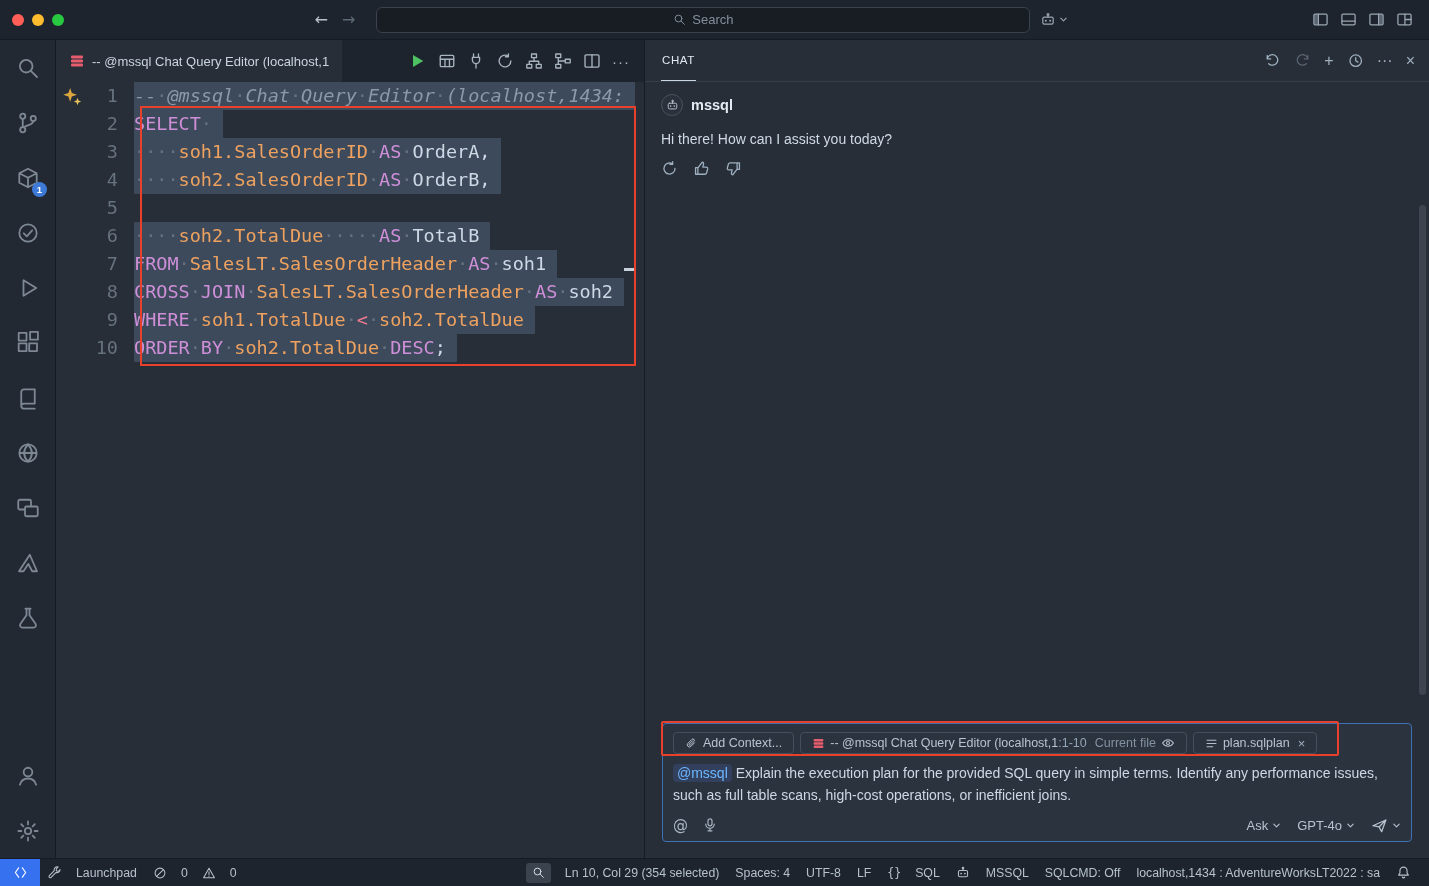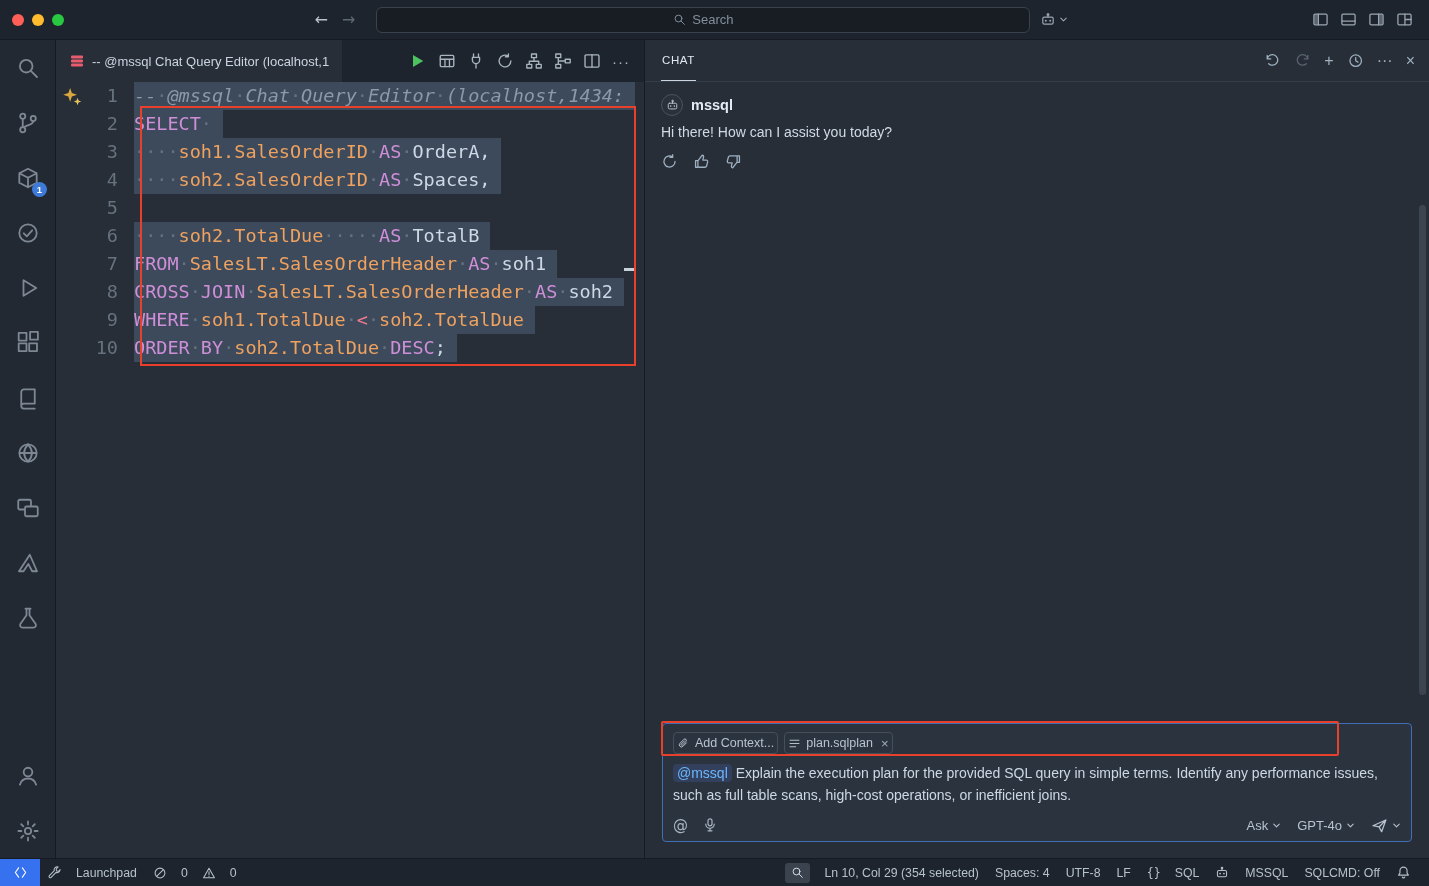--- a/index.html
+++ b/index.html
@@ -75,28 +75,28 @@
   .panel-tab{height:100%;display:flex;align-items:center;font-size:11.5px;letter-spacing:.6px;
     color:#e0e8f0;border-bottom:1px solid #cbd5df;box-sizing:border-box;padding:0 1px;}
   .ch-actions{margin-left:auto;display:flex;align-items:center;gap:13px;color:#9fb0c0;}
   .ch-actions .dim{color:#5a6673;}
   .ch-actions .glyph{font-size:16px;line-height:1;}
   .chat-body{flex:1;padding:12px 16px;overflow:hidden;}
   .msg-head{display:flex;align-items:center;gap:8px;}
   .avatar{width:22px;height:22px;border-radius:50%;border:1px solid #49525e;background:#2a313b;
     display:flex;align-items:center;justify-content:center;color:#b6c2cf;box-sizing:border-box;}
   .msg-name{font-size:14.5px;font-weight:bold;color:#e4ebf3;}
-  .msg-text{margin-top:8px;font-size:14px;color:#cfdae6;}
+  .msg-text{margin-top:15px;font-size:14px;color:#cfdae6;}
   .msg-actions{margin-top:13px;display:flex;gap:15px;color:#9fb0c0;}
 
   .chat-input{margin:0 17px 16px 17px;border:1px solid #3f6fb5;border-radius:4px;background:var(--bg-input);
     padding:8px 10px 7px 10px;position:relative;box-sizing:border-box;}
   .annot-chips{left:-2px;top:-3px;width:678px;height:35px;border-radius:2px;}
   .chips{display:flex;gap:6px;margin-bottom:9px;}
-  .chip{height:22px;border:1px solid #454f5b;border-radius:4px;padding:0 3px;display:inline-flex;
+  .chip{height:22px;border:1px solid #454f5b;border-radius:4px;padding:0 11px;display:inline-flex;
     align-items:center;gap:5px;font-size:12.5px;color:#b7c3d0;white-space:nowrap;box-sizing:border-box;}
   .chip-range{color:#93a4b6;}
   .chip-dim{color:#8391a0;margin-left:3px;}
   .chip-x{font-size:13px;color:#9fb0c0;margin-left:3px;}
   .input-text{font-size:14px;line-height:21.5px;color:#cdd8e4;}
   .mention{background:rgba(88,138,255,.16);color:var(--mention-blue);border-radius:4px;padding:1px 4px;}
   .input-bottom{margin-top:10px;display:flex;align-items:center;gap:14px;color:#a9b5c2;}
   .at-glyph{font-size:15px;font-family:"DejaVu Sans",sans-serif;}
   .ib-right{margin-left:auto;display:flex;align-items:center;gap:16px;}
   .mode{display:flex;align-items:center;gap:4px;font-size:13px;color:#b7c3d0;}
@@ -331,21 +331,21 @@
       </div>
       <div class="code-area">
         <svg class="sparkle" width="20" height="20" viewBox="0 0 16 16">
             <path d="M6.5 1.5 7.9 5.6 12 7 7.9 8.4 6.5 12.5 5.1 8.4 1 7l4.1-1.4z" fill="#d9a73e"></path>
             <path d="M12.4 9.4l.8 2.2 2.2.8-2.2.8-.8 2.2-.8-2.2-2.2-.8 2.2-.8z" fill="#e8c35a"></path>
           </svg>
         <div>
             <div class="code-line"><span class="ln">1</span><span class="lc"><span class="sel"><span class="seg-cmt">--</span><span class="seg-ws">·</span><span class="seg-cmt">@mssql</span><span class="seg-ws">·</span><span class="seg-cmt">Chat</span><span class="seg-ws">·</span><span class="seg-cmt">Query</span><span class="seg-ws">·</span><span class="seg-cmt">Editor</span><span class="seg-ws">·</span><span class="seg-cmt">(localhost,1434:</span></span></span></div>
             <div class="code-line"><span class="ln">2</span><span class="lc"><span class="sel"><span class="seg-kw">SELECT</span><span class="seg-ws">·</span></span></span></div>
             <div class="code-line"><span class="ln">3</span><span class="lc"><span class="sel"><span class="seg-ws">····</span><span class="seg-id">soh1.SalesOrderID</span><span class="seg-ws">·</span><span class="seg-kw">AS</span><span class="seg-ws">·</span><span class="seg-pl">OrderA,</span></span></span></div>
-            <div class="code-line"><span class="ln">4</span><span class="lc"><span class="sel"><span class="seg-ws">····</span><span class="seg-id">soh2.SalesOrderID</span><span class="seg-ws">·</span><span class="seg-kw">AS</span><span class="seg-ws">·</span><span class="seg-pl">Spaces,</span></span></span></div>
+            <div class="code-line"><span class="ln">4</span><span class="lc"><span class="sel"><span class="seg-ws">····</span><span class="seg-id">soh2.SalesOrderID</span><span class="seg-ws">·</span><span class="seg-kw">AS</span><span class="seg-ws">·</span><span class="seg-pl">OrderB,</span></span></span></div>
             <div class="code-line"><span class="ln">5</span></div>
             <div class="code-line"><span class="ln">6</span><span class="lc"><span class="sel"><span class="seg-ws">····</span><span class="seg-id">soh2.TotalDue</span><span class="seg-ws">·····</span><span class="seg-kw">AS</span><span class="seg-ws">·</span><span class="seg-pl">TotalB</span></span></span></div>
             <div class="code-line"><span class="ln">7</span><span class="lc"><span class="sel"><span class="seg-kw">FROM</span><span class="seg-ws">·</span><span class="seg-id">SalesLT.SalesOrderHeader</span><span class="seg-ws">·</span><span class="seg-kw">AS</span><span class="seg-ws">·</span><span class="seg-pl">soh1</span></span></span></div>
             <div class="code-line"><span class="ln">8</span><span class="lc"><span class="sel"><span class="seg-kw">CROSS</span><span class="seg-ws">·</span><span class="seg-kw">JOIN</span><span class="seg-ws">·</span><span class="seg-id">SalesLT.SalesOrderHeader</span><span class="seg-ws">·</span><span class="seg-kw">AS</span><span class="seg-ws">·</span><span class="seg-pl">soh2</span></span></span></div>
             <div class="code-line"><span class="ln">9</span><span class="lc"><span class="sel"><span class="seg-kw">WHERE</span><span class="seg-ws">·</span><span class="seg-id">soh1.TotalDue</span><span class="seg-ws">·</span><span class="seg-op">&lt;</span><span class="seg-ws">·</span><span class="seg-id">soh2.TotalDue</span></span></span></div>
             <div class="code-line"><span class="ln">10</span><span class="lc"><span class="sel"><span class="seg-kw">ORDER</span><span class="seg-ws">·</span><span class="seg-kw">BY</span><span class="seg-ws">·</span><span class="seg-id">soh2.TotalDue</span><span class="seg-ws">·</span><span class="seg-kw">DESC</span><span class="seg-pl">;</span></span></span></div>
           </div>
         <div class="ghost-cursor"></div>
         <div class="annot annot-editor"></div>
       </div>
@@ -425,20 +425,35 @@
       <div class="chat-input">
         <div class="annot annot-chips"></div>
         <div class="chips">
           <button class="chip">
             <svg class="svgic" width="13" height="13" viewBox="0 0 16 16">
                 <path d="M11.6 7.2 7.3 11.5a2.6 2.6 0 0 1-3.7-3.7l4.9-4.9a1.84 1.84 0 0 1 2.6 2.6L6.5 10a.92.92 0 0 1-1.3-1.3l4-4"></path>
               </svg>
             <span>Add Context...</span>
           </button>
           <button class="chip">
+            <svg width="13" height="13" viewBox="0 0 16 16">
+                <g fill="#e85d6e">
+                  <rect x="2" y="2.6" width="12" height="2.8" rx="1.2"></rect>
+                  <rect x="2" y="6.6" width="12" height="2.8" rx="1.2"></rect>
+                  <rect x="2" y="10.6" width="12" height="2.8" rx="1.2"></rect>
+                </g>
+              </svg>
+            <span><span>-- @mssql Chat Query Editor (localhost,1</span><span class="chip-range">:1-10</span></span>
+            <span class="chip-dim">Current file</span>
+            <svg class="svgic" width="14" height="14" viewBox="0 0 16 16">
+                <path d="M1.8 8s2.4-3.8 6.2-3.8S14.2 8 14.2 8 11.8 11.8 8 11.8 1.8 8 1.8 8z"></path>
+                <circle cx="8" cy="8" r="1.7"></circle>
+              </svg>
+          </button>
+          <button class="chip">
             <svg class="svgic" width="13" height="13" viewBox="0 0 16 16">
                 <path d="M2.5 4h11M2.5 8h11M2.5 12h7"></path>
               </svg>
             <span>plan.sqlplan</span>
             <span class="chip-x">×</span>
           </button>
         </div>
         <div class="input-text">
           <span class="mention">@mssql</span><span> Explain the execution plan for the provided SQL query in simple terms. Identify any performance issues, such as full table scans, high-cost operations, or inefficient joins.</span>
         </div>
@@ -536,19 +551,22 @@
           <circle cx="10.2" cy="8.7" r="1" fill="currentColor" stroke="none"></circle>
         </svg>
       </button>
     <button class="sb-item">
         <span>MSSQL</span>
       </button>
     <button class="sb-item">
         <span>SQLCMD: Off</span>
       </button>
     <button class="sb-item">
+        <span>localhost,1434 : AdventureWorksLT2022 : sa</span>
+      </button>
+    <button class="sb-item">
         <svg class="svgic" width="15" height="15" viewBox="0 0 16 16">
           <path d="M8 2.2a3.8 3.8 0 0 1 3.8 3.8v2.6l1.4 2.2H2.8l1.4-2.2V6A3.8 3.8 0 0 1 8 2.2zM6.7 12.8a1.4 1.4 0 0 0 2.6 0"></path>
         </svg>
       </button>
   </footer>
 
 </div>
 
 </body></html>

